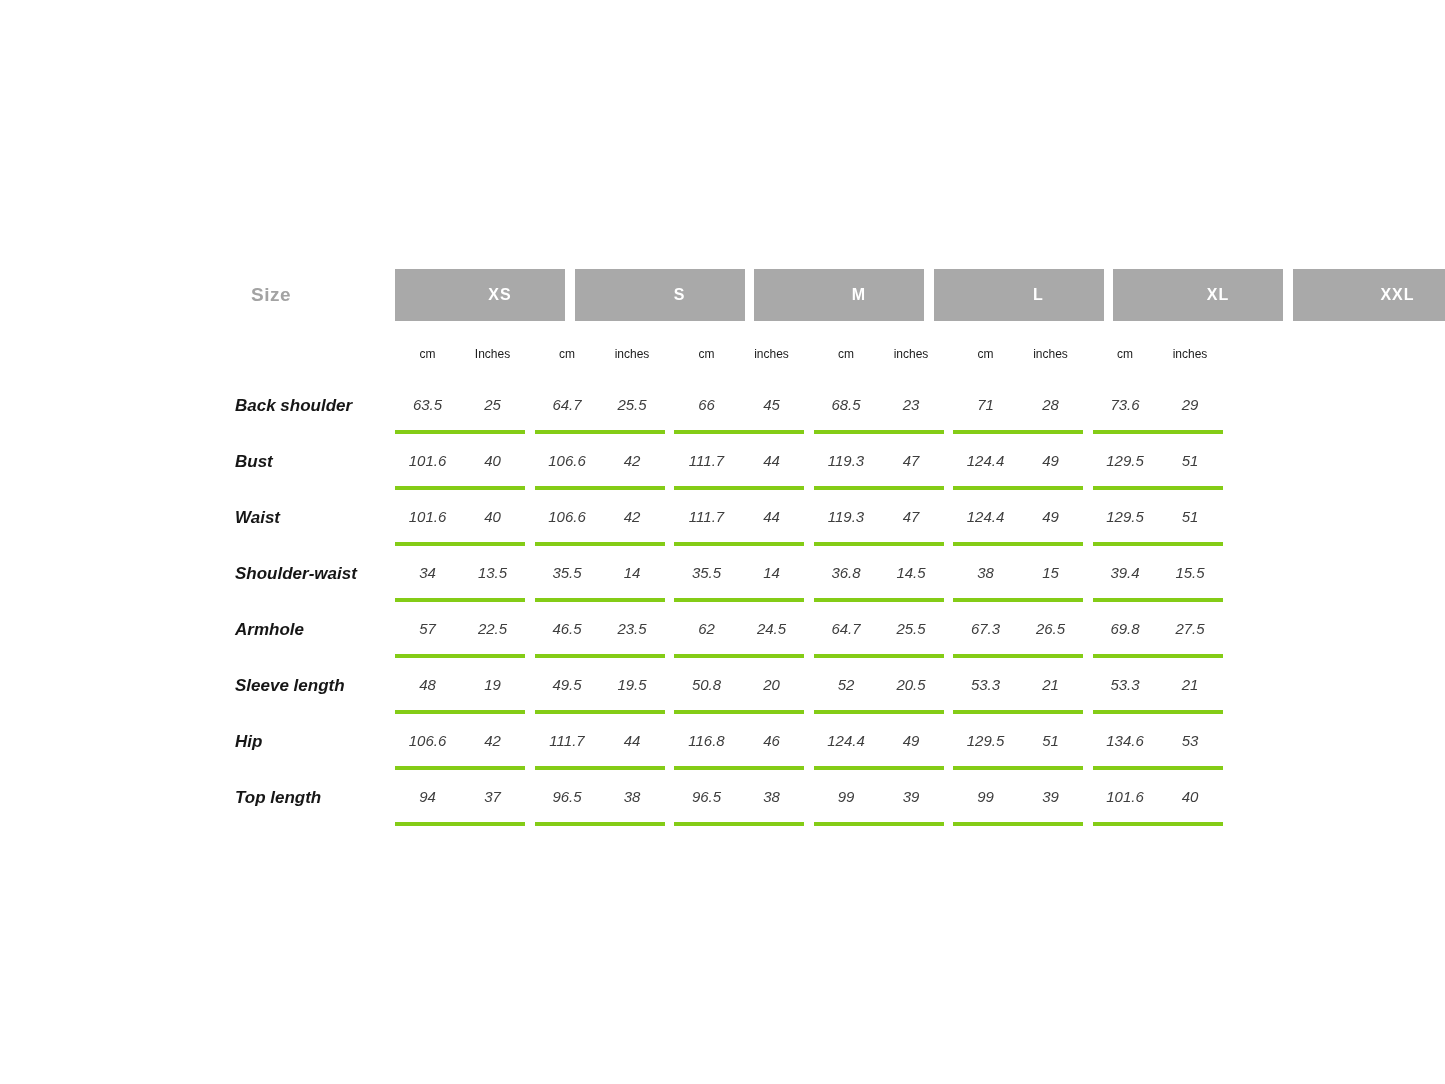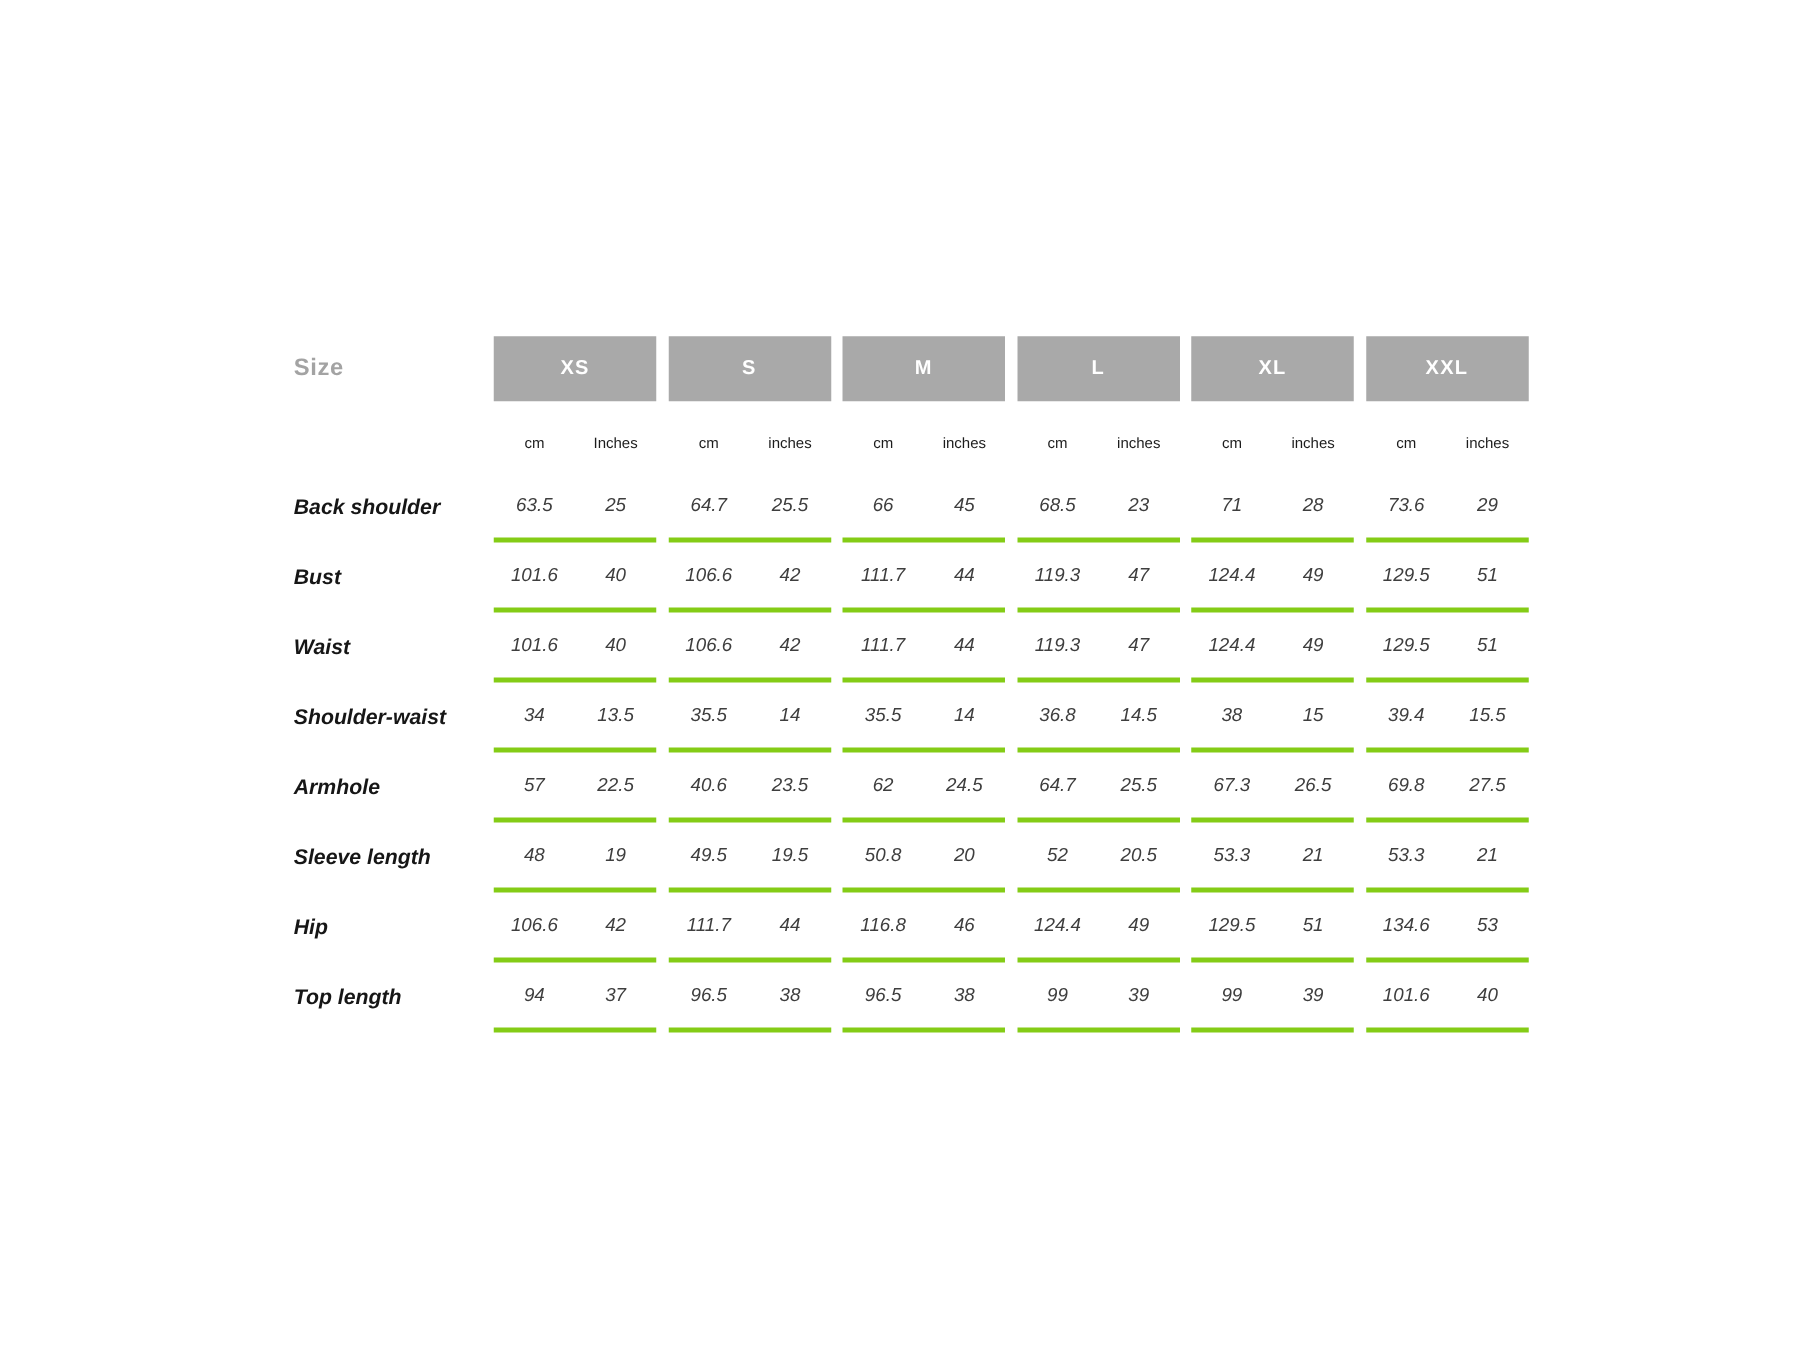--- a/index.html
+++ b/index.html
@@ -42,31 +42,33 @@
     justify-content: center;
     text-align: center;
   }
   
   .header-row { height: 52px; }
   .size-label-text {
     font-size: 19px;
     font-weight: bold;
     color: #a3a3a3;
     letter-spacing: 0.5px;
+    margin-left: 16px;
   }
   .size-box {
     flex: 0 0 130px;
     background: #a9a9a9;
     color: #ffffff;
     font-size: 16px;
     font-weight: bold;
     letter-spacing: 1px;
     display: flex;
     align-items: center;
     justify-content: center;
+    padding-left: 40px;
   }
   
   .units-row { height: 57px; }
   .units-row .cell {
     font-size: 12px;
     font-weight: normal;
     color: #1c1c1c;
     padding-top: 8px;
   }
   
@@ -240,21 +242,21 @@
           <div class="cell">15.5</div>
         </div>
       </div>
       <div class="row data-row">
         <div class="label-col">Armhole</div>
         <div class="group">
           <div class="cell">57</div>
           <div class="cell">22.5</div>
         </div>
         <div class="group">
-          <div class="cell">40.6</div>
+          <div class="cell">46.5</div>
           <div class="cell">23.5</div>
         </div>
         <div class="group">
           <div class="cell">62</div>
           <div class="cell">24.5</div>
         </div>
         <div class="group">
           <div class="cell">64.7</div>
           <div class="cell">25.5</div>
         </div>

